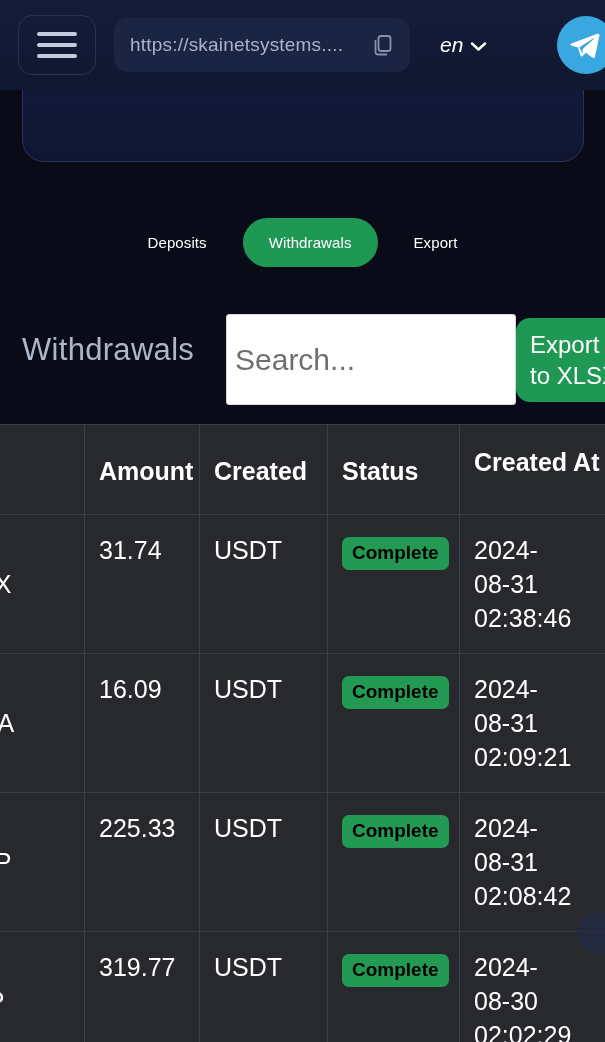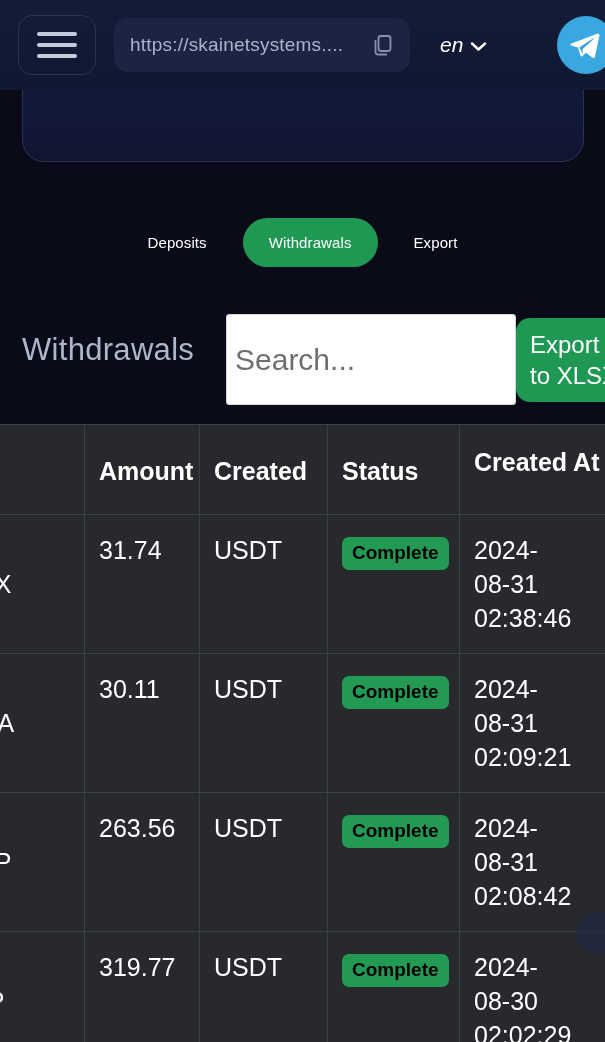--- a/index.html
+++ b/index.html
@@ -352,32 +352,32 @@
           <td class="v-currency">USDT</td>
           <td class="v-status">
             <span class="badge">Complete</span>
           </td>
           <td class="created-cell">2024-
 08-31
 02:38:46</td>
         </tr>
         <tr>
           <td class="v-id">3BA</td>
-          <td class="v-amount">30.11</td>
+          <td class="v-amount">16.09</td>
           <td class="v-currency">USDT</td>
           <td class="v-status">
             <span class="badge">Complete</span>
           </td>
           <td class="created-cell">2024-
 08-31
 02:09:21</td>
         </tr>
         <tr>
           <td class="v-id">31P</td>
-          <td class="v-amount">263.56</td>
+          <td class="v-amount">225.33</td>
           <td class="v-currency">USDT</td>
           <td class="v-status">
             <span class="badge">Complete</span>
           </td>
           <td class="created-cell">2024-
 08-31
 02:08:42</td>
         </tr>
         <tr>
           <td class="v-id">t7P</td>

